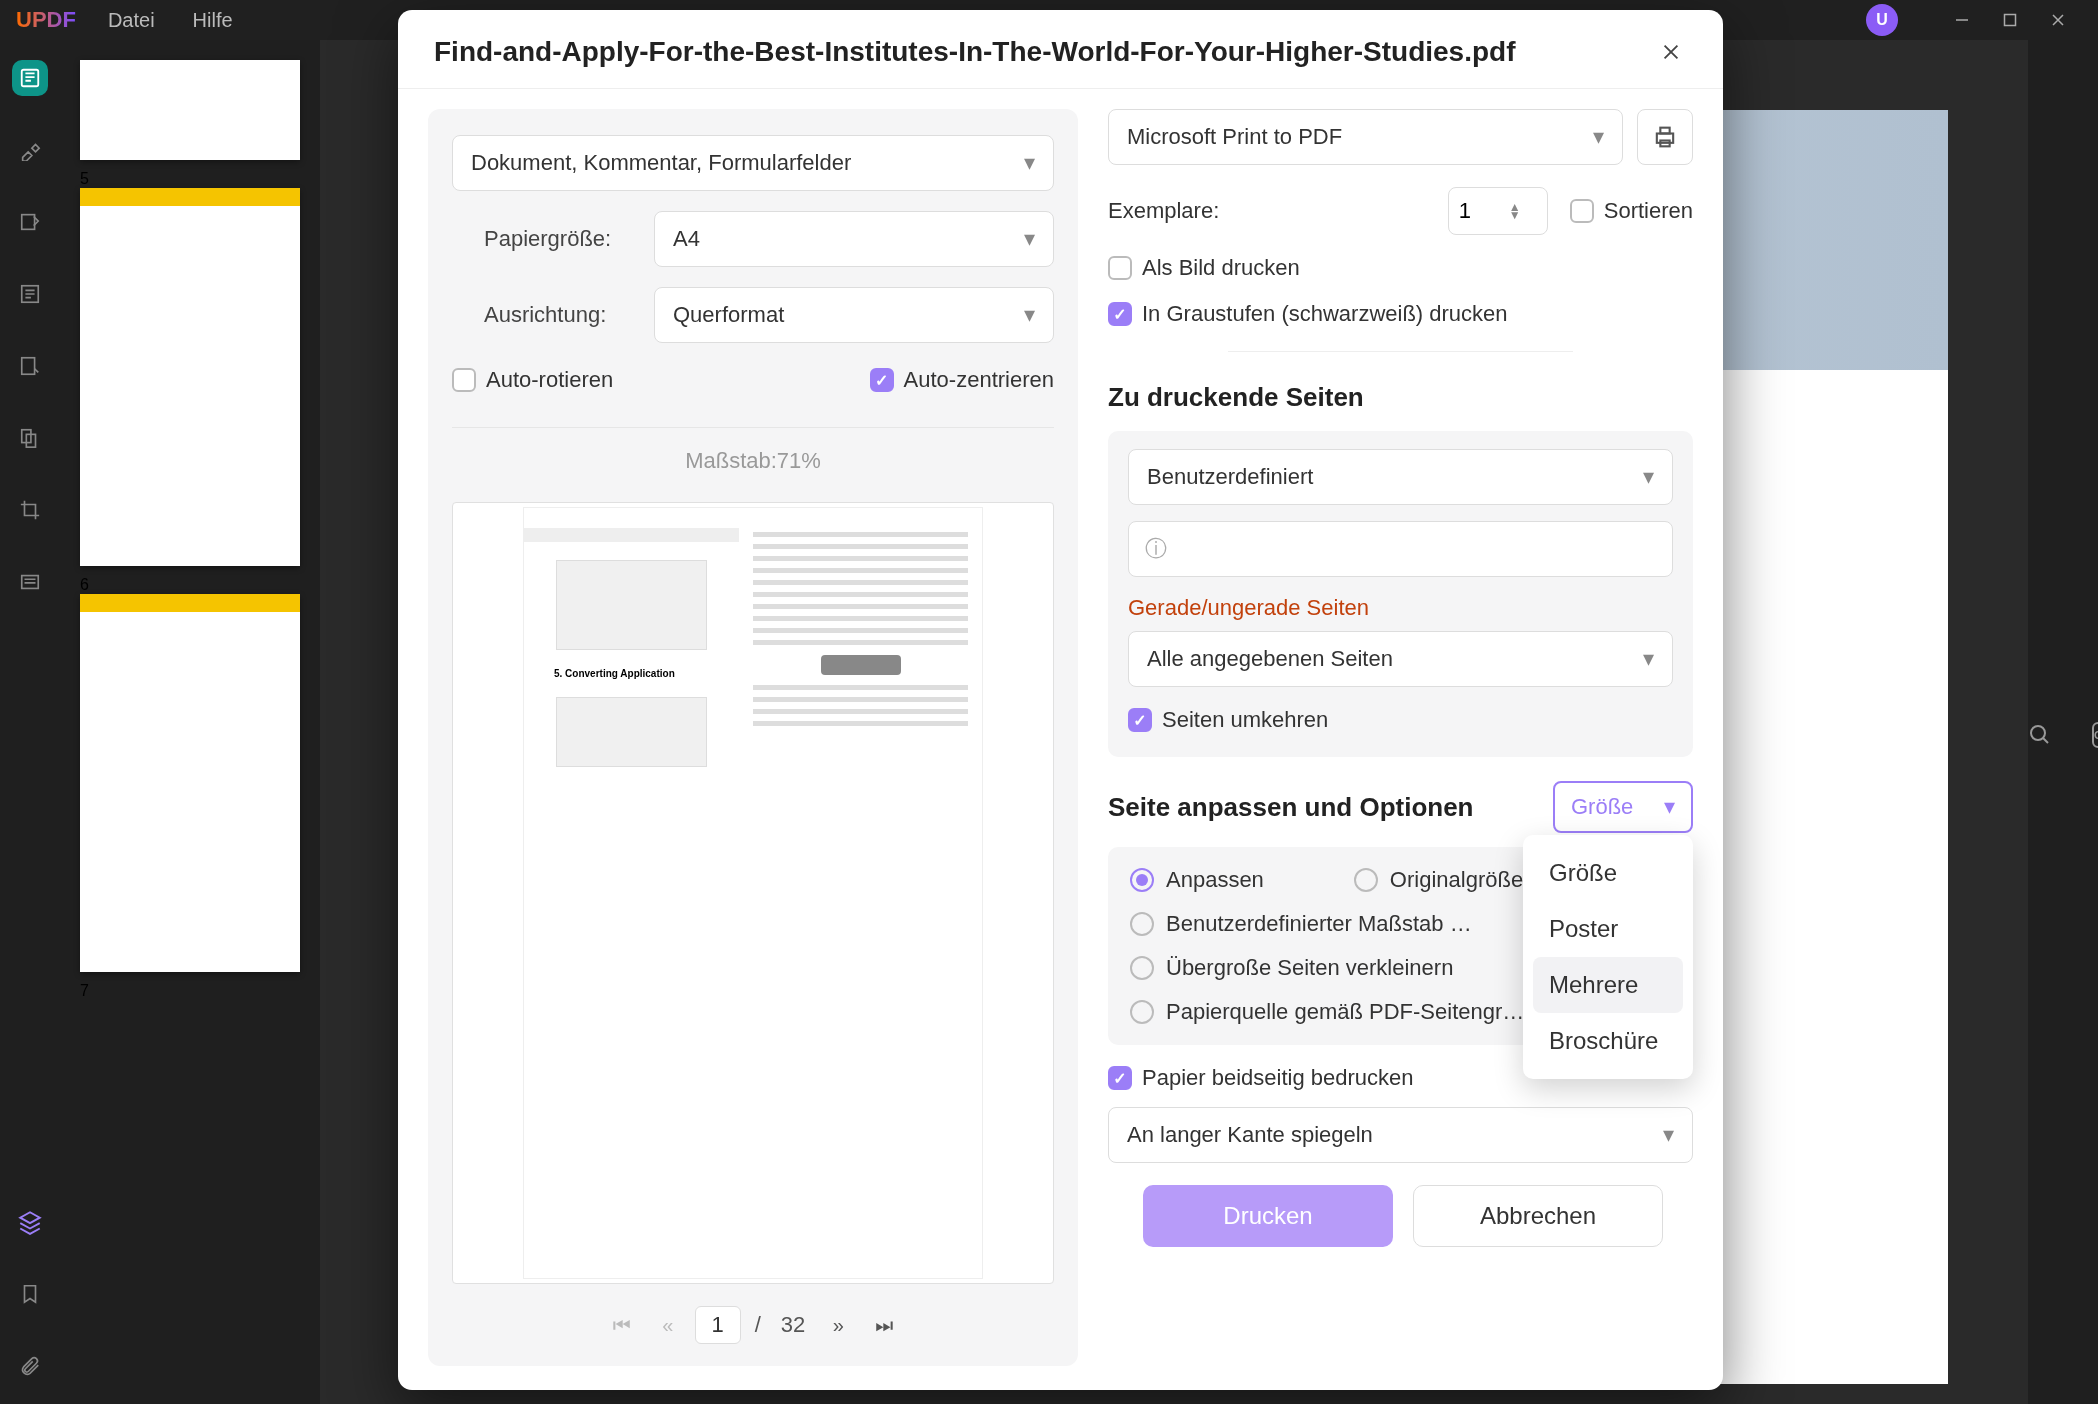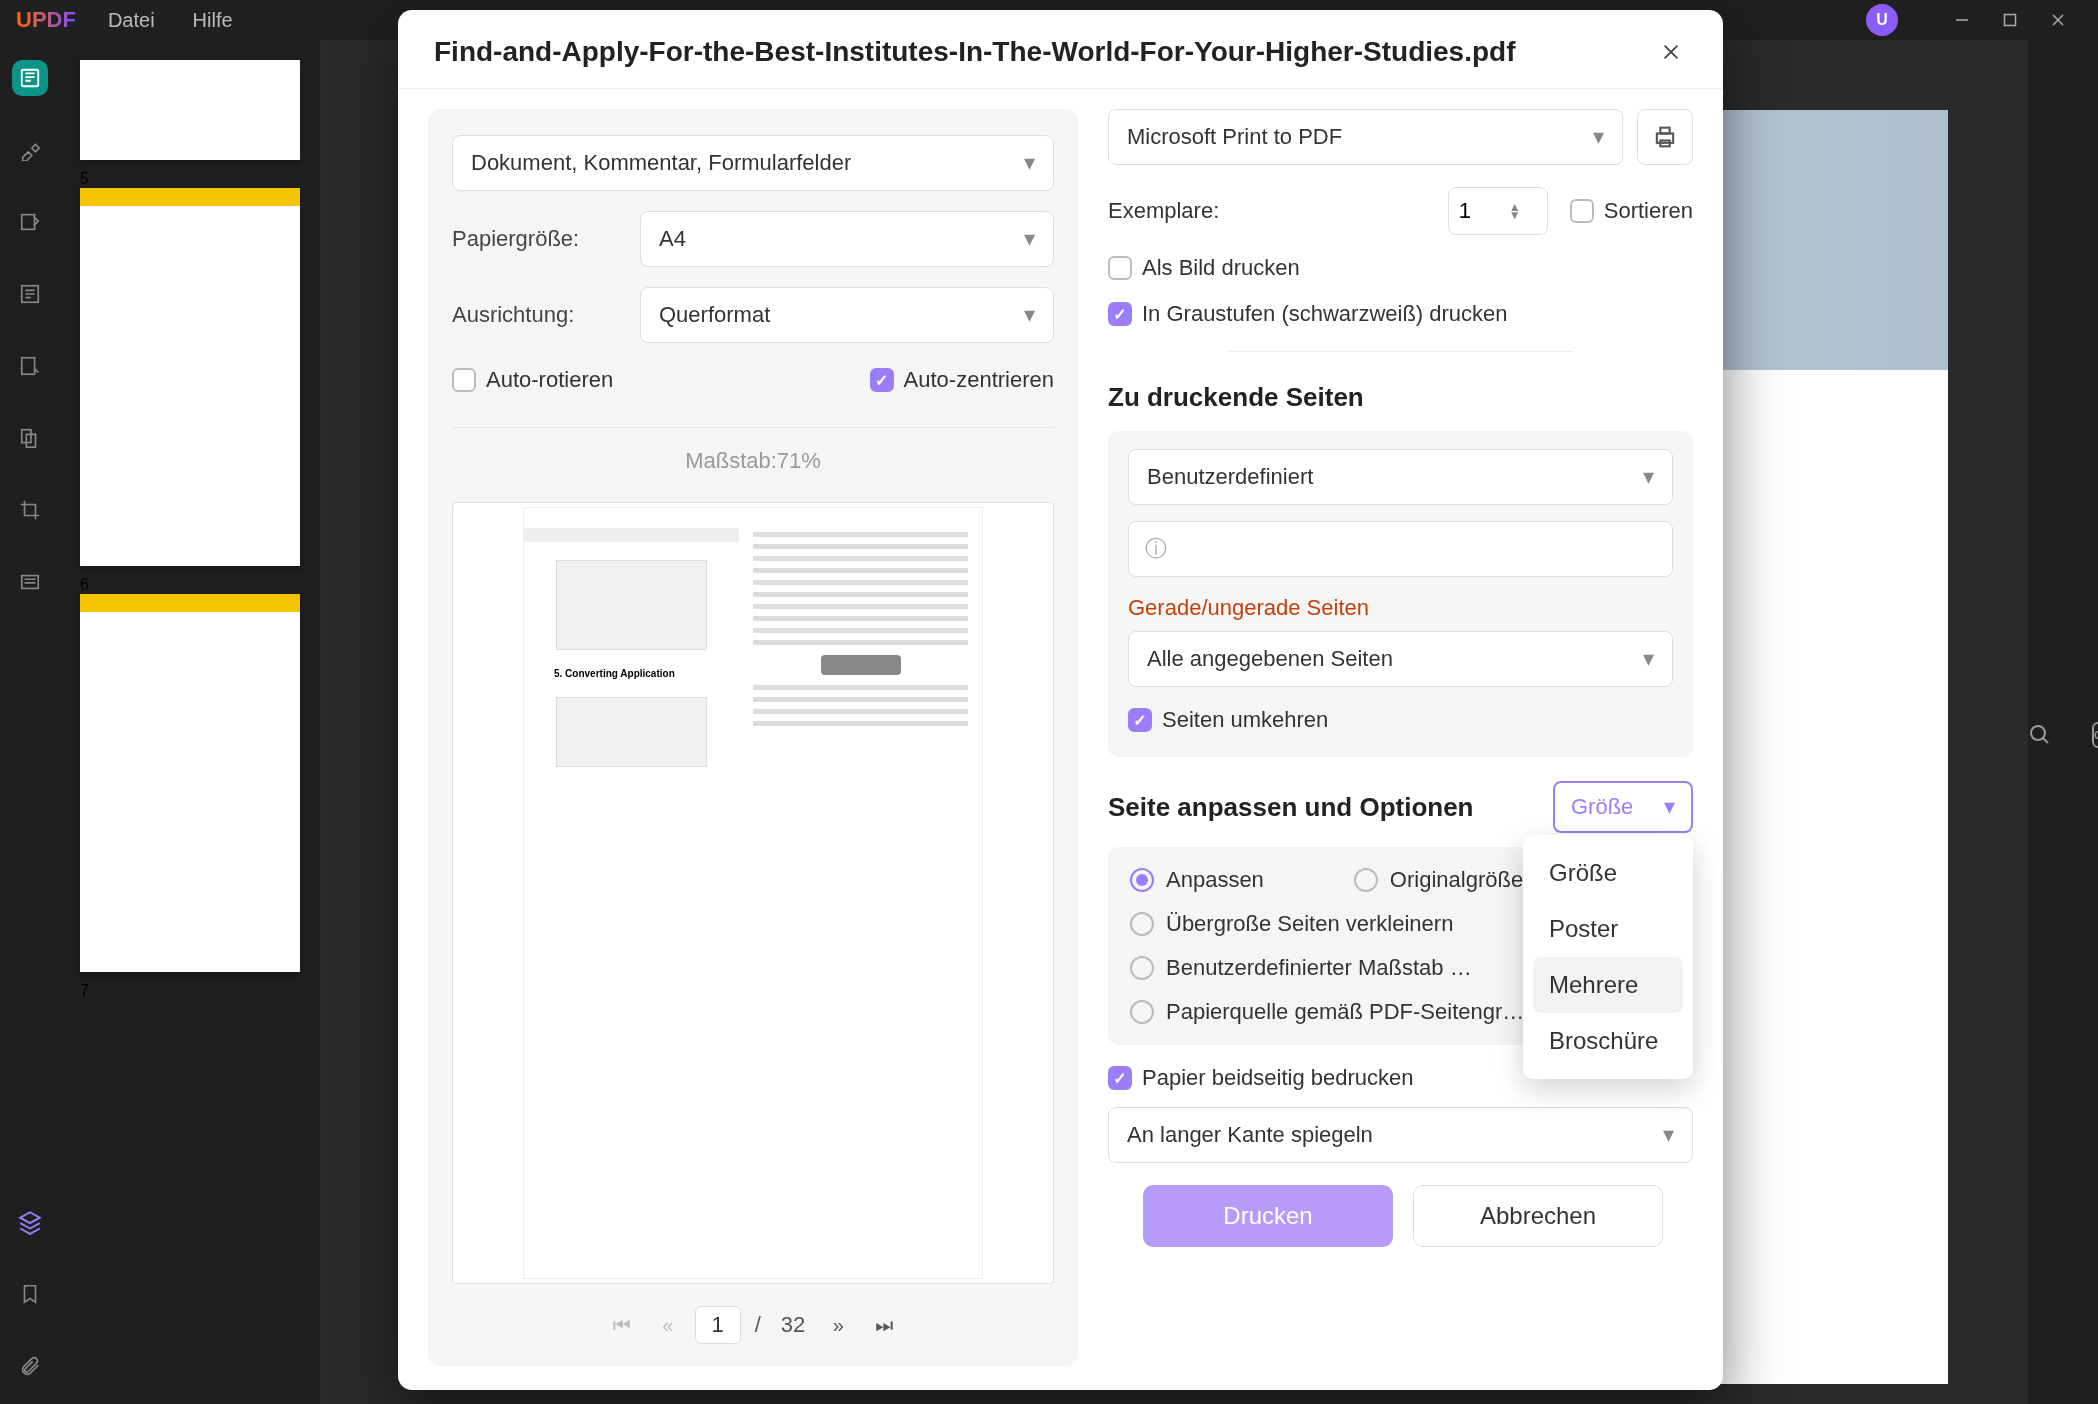--- a/index.html
+++ b/index.html
@@ -44,21 +44,21 @@
 .dlg-title { font-size:28px; font-weight:700; color:#222; }
 .dlg-close { margin-left:auto; width:32px; height:32px; cursor:pointer; color:#444; display:flex; align-items:center; justify-content:center;}
 .dlg-sep { height:1px; background:#eee; margin: 0; }
 
 .dlg-body { display:flex; flex:1; padding: 20px 30px 24px 30px; gap: 30px; }
 
 
 .left-panel { width: 650px; background:#f5f5f6; border-radius:12px; padding:26px 24px 22px 24px; display:flex; flex-direction:column; }
 .select { height:56px; background:#fff; border:1px solid #ddd; border-radius:8px; display:flex; align-items:center; padding:0 18px; font-size:22px; color:#333; cursor:pointer; position:relative;}
 .select .caret { margin-left:auto; color:#888; }
-.row { display:flex; align-items:center; gap:18px; margin-top:20px; }
+.row { display:flex; align-items:center; margin-top:20px;margin-left:32px; }
 .row .label { font-size:22px; color:#444; width:170px;}
 .row .select { flex:1; }
 .chk-row { display:flex; gap:40px; margin-top:24px; align-items:center;}
 .chk { display:flex; align-items:center; gap:10px; font-size:22px; color:#333; cursor:pointer;}
 .chk .box { width:24px; height:24px; border:2px solid #bbb; border-radius:6px; display:flex; align-items:center; justify-content:center; background:#fff;}
 .chk .box.checked { background:#9b7ef7; border-color:#9b7ef7; color:#fff;}
 .chk .box.checked::after { content:"✓"; font-size:16px; font-weight:700; }
 
 .divider { height:1px; background:#e6e6e6; margin:34px 0 20px 0; }
 .scale-lbl { text-align:center; color:#999; font-size:22px; }
@@ -471,25 +471,25 @@
               <span>Anpassen</span>
           </label>
           <label class="radio">
             <span class="rcircle"></span>
               <span>Originalgröße</span>
           </label>
         </div>
         <div class="radio-col">
           <label class="radio">
             <span class="rcircle"></span>
-              <span>Übergroße Seiten verkleinern</span>
+              <span>Benutzerdefinierter Maßstab …</span>
           </label>
           <label class="radio">
             <span class="rcircle"></span>
-              <span>Benutzerdefinierter Maßstab …</span>
+              <span>Übergroße Seiten verkleinern</span>
           </label>
           <label class="radio">
             <span class="rcircle"></span>
               <span style="max-width:360px; overflow:hidden; text-overflow:ellipsis; white-space:nowrap;">Papierquelle gemäß PDF-Seitengröße wählen</span>
           </label>
         </div>
       </div>
 
       <label class="chk chk2">
         <span class="box checked"></span>

